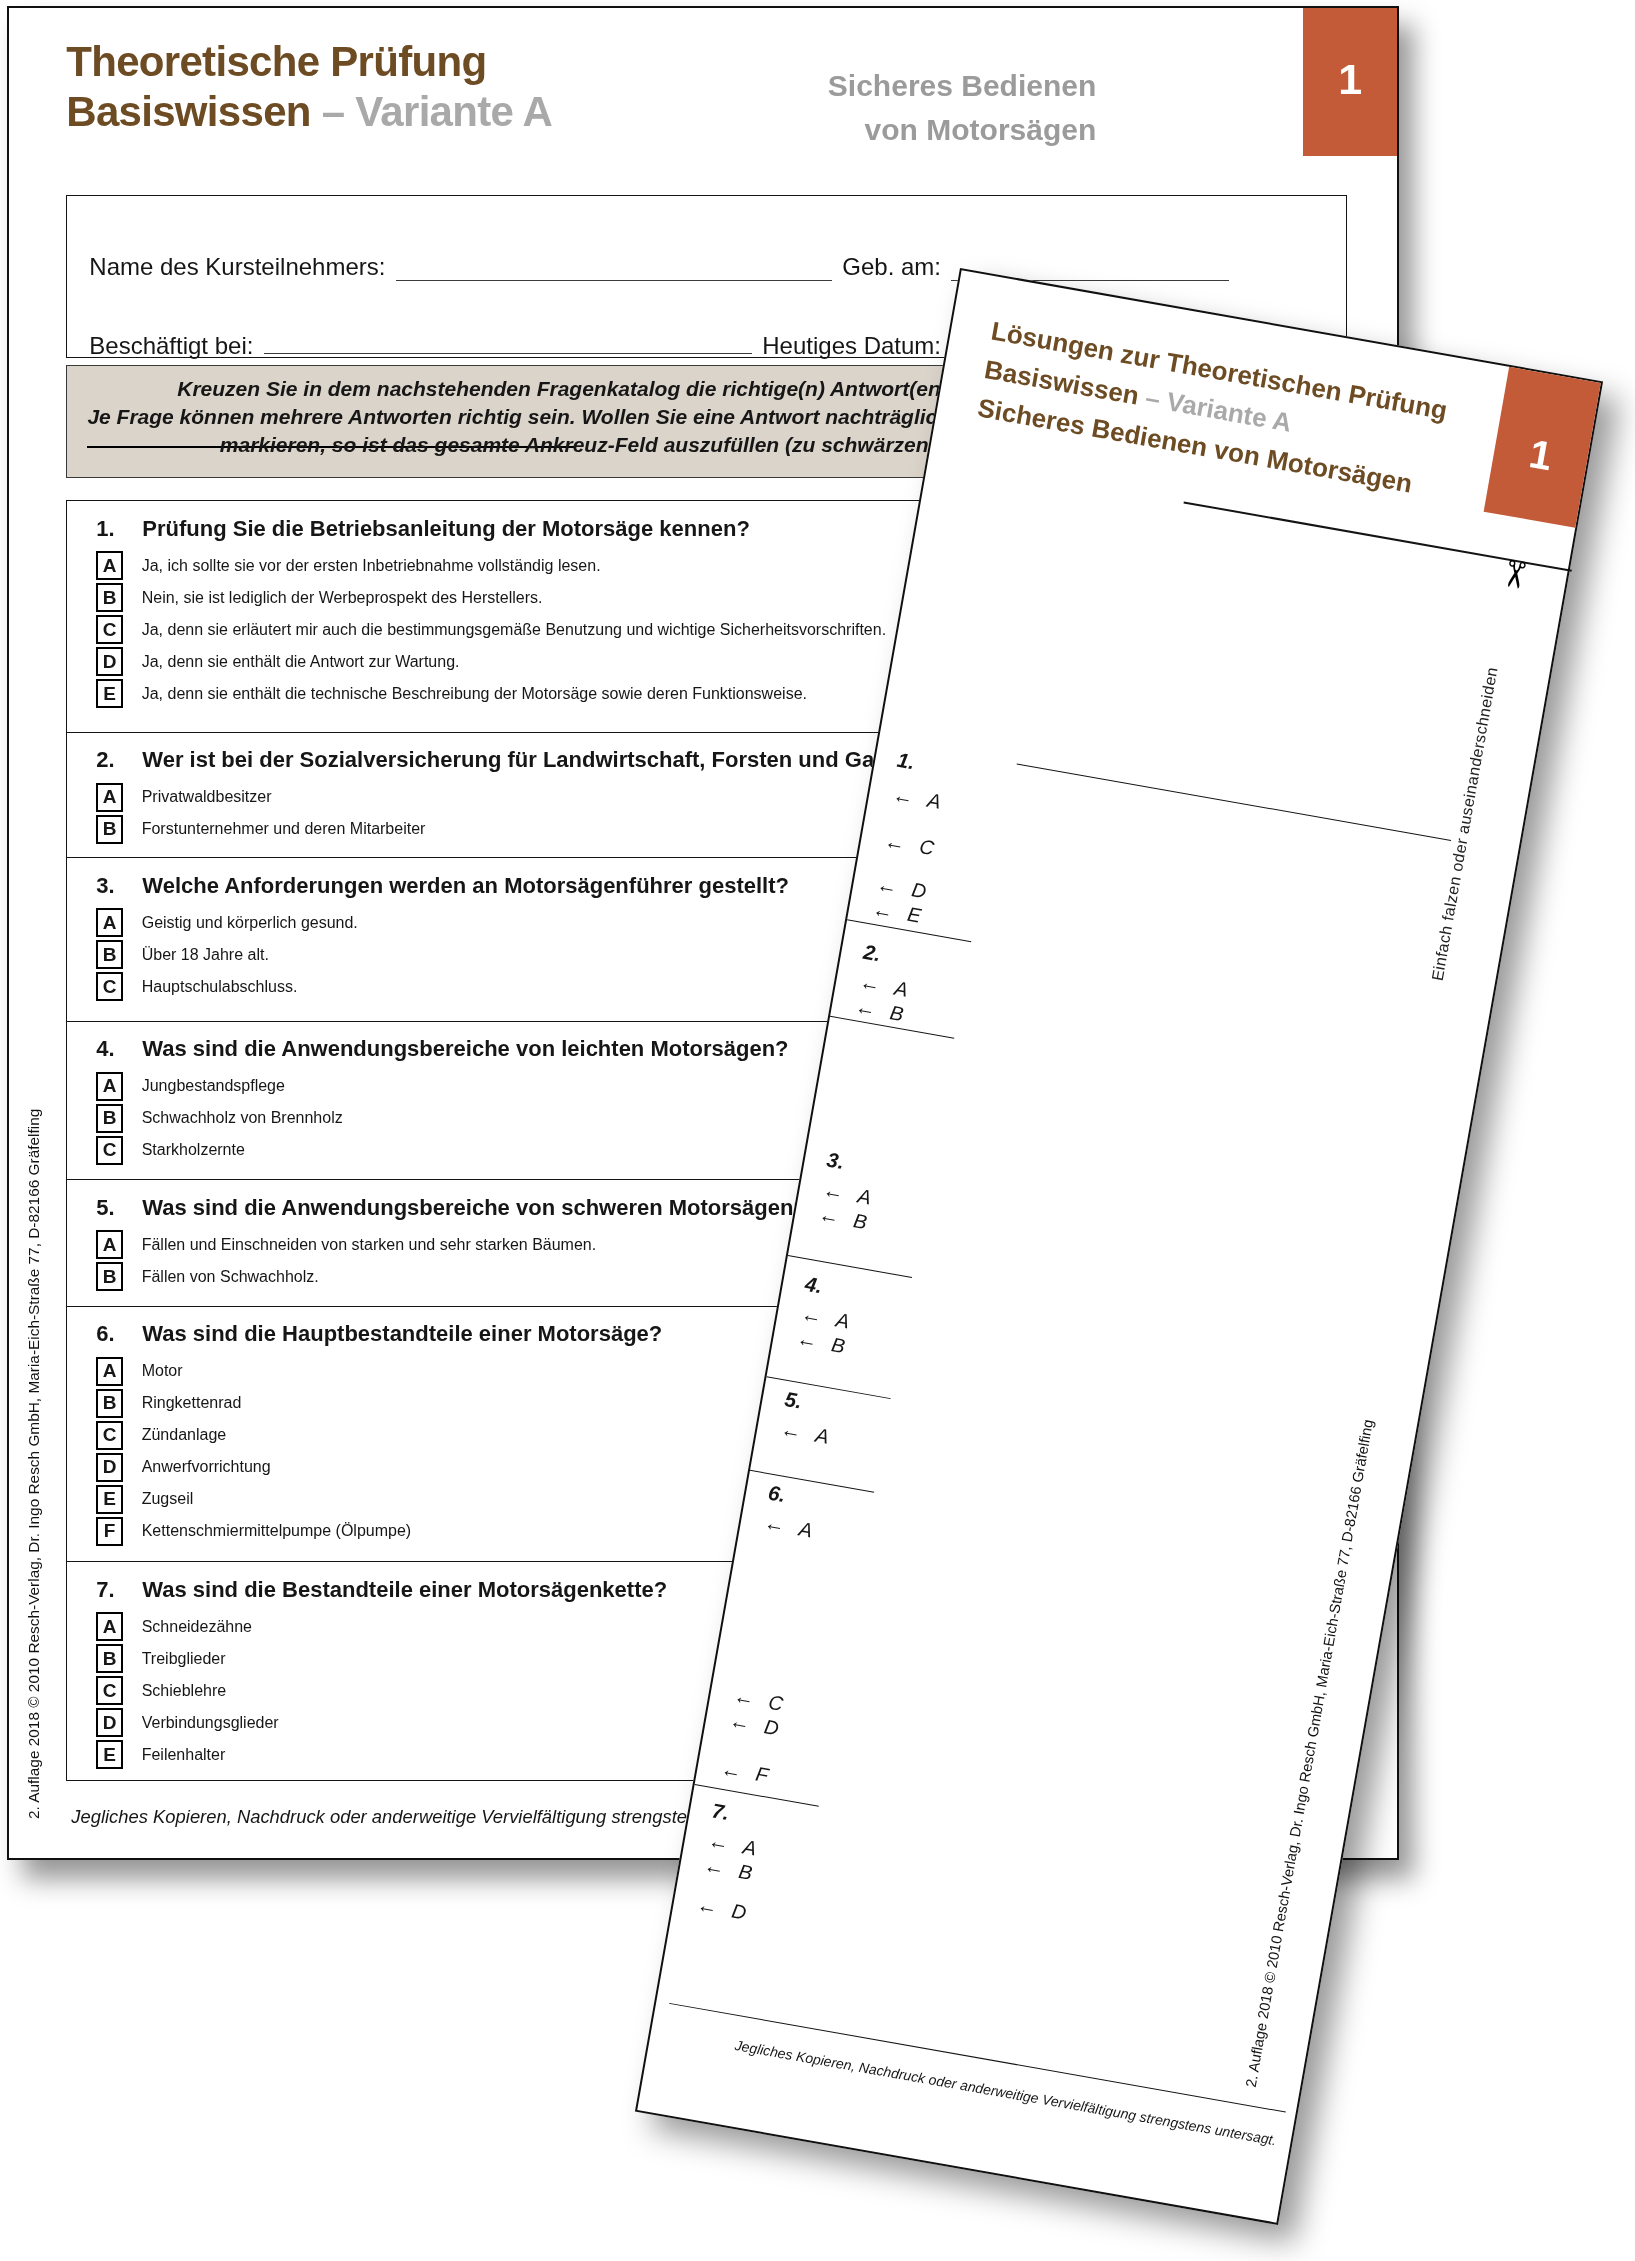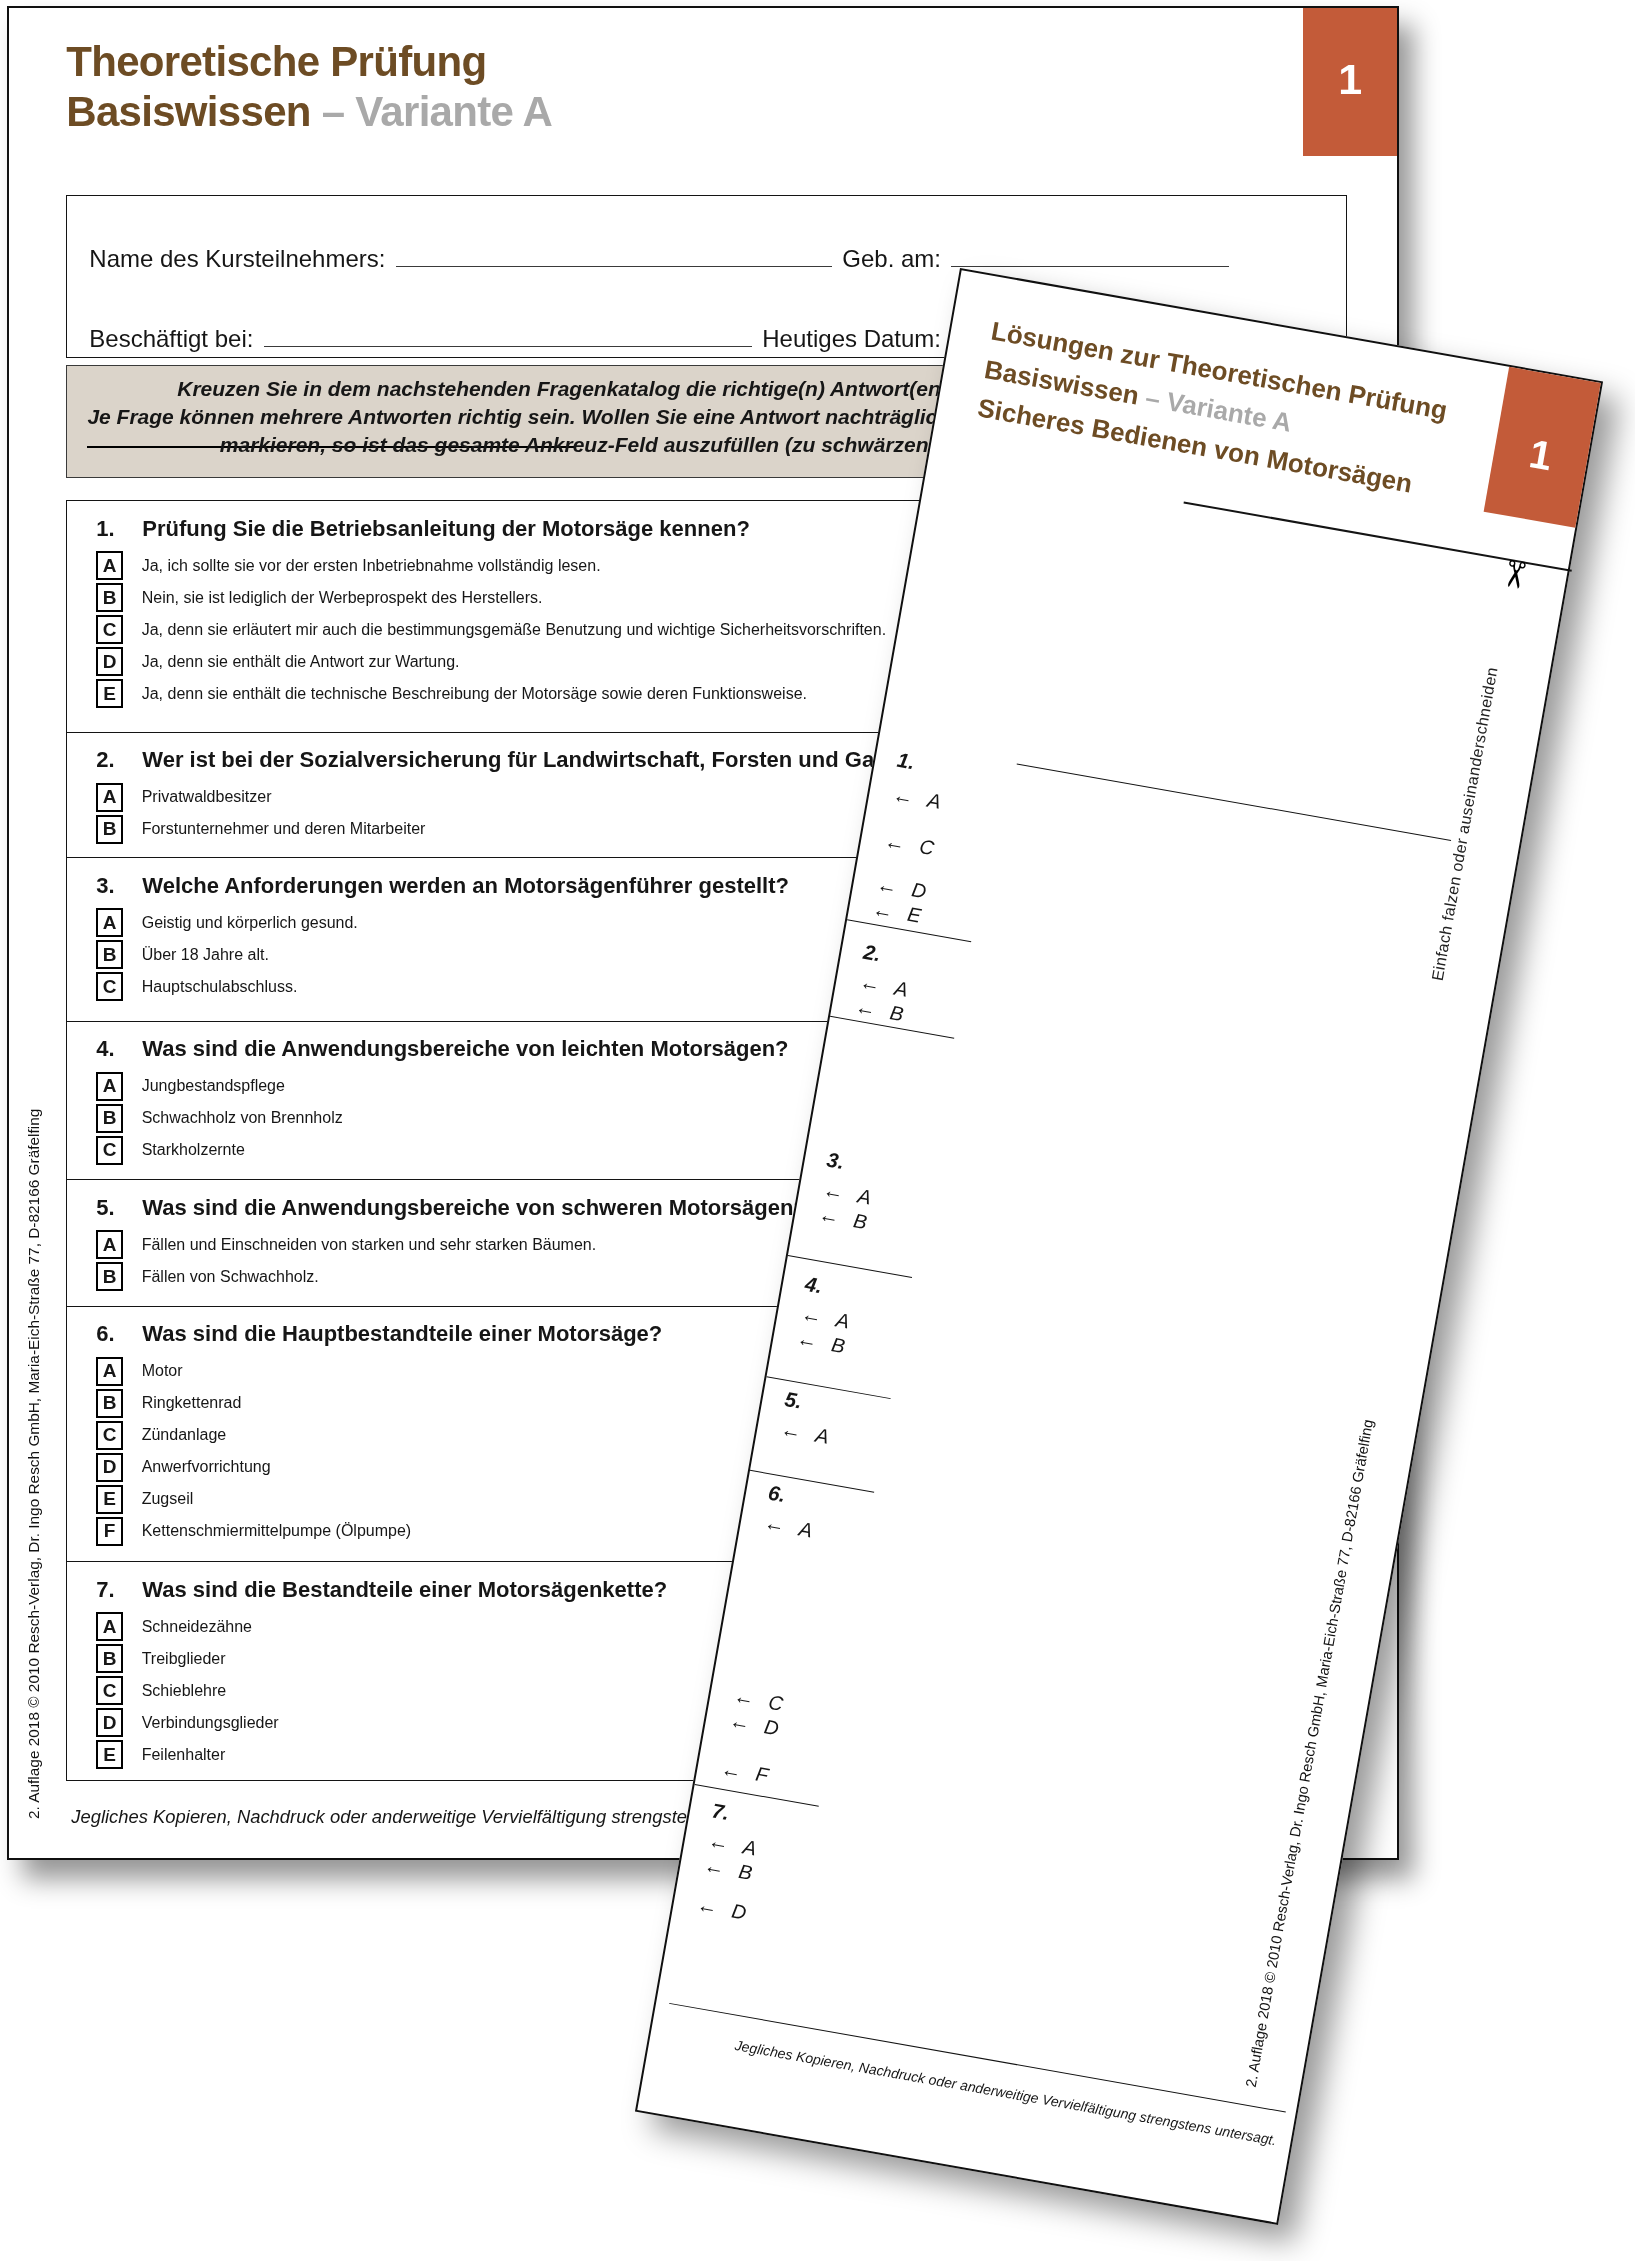--- a/index.html
+++ b/index.html
@@ -15,21 +15,21 @@
          box-shadow:19px 14.7px 31px rgba(0,0,0,0.40);}
 
   
   .qtitle-block{position:absolute;left:57px;top:29px;font-weight:bold;font-size:42px;line-height:50px;color:#6d4c24;letter-spacing:-0.7px;}
   .gray{color:#a9a9a9;}
   .topic{position:absolute;right:301px;top:56px;text-align:right;font-weight:bold;font-size:30px;line-height:44px;color:#9b9b9b;}
   .tab{position:absolute;right:0;top:0;width:94px;height:148px;background:#c35b39;color:#fff;
        font-weight:bold;font-size:43px;text-align:center;padding-top:47px;box-sizing:border-box;}
   .formbox{position:absolute;left:57px;top:187px;width:1281px;height:163px;border:1.5px solid #141414;box-sizing:border-box;padding:0 22px;}
   .frow{display:flex;align-items:baseline;font-size:24px;white-space:nowrap;}
-  .frow1{margin-top:44px;}
+  .frow1{margin-top:57px;align-items:center;}
   .frow2{margin-top:46px;}
   .fl{border-bottom:1.5px solid #3a3a3a;height:1.1em;}
   .fl1{flex:1 1 auto;margin:0 10.3px;}
   .fl2{flex:0 0 278px;margin-left:10.3px;margin-right:95px;}
   .instruction{position:absolute;left:57px;top:357px;width:1281px;height:113px;background:#dbd4ca;
                border:1.5px solid #3a3a3a;box-sizing:border-box;}
   .instr-inner{width:1006px;margin:8.8px 0 0 10.3px;text-align:center;font-weight:bold;font-style:italic;
                font-size:21px;line-height:28px;}
   .iline2{white-space:nowrap;}
   .uline{border-bottom:2.2px solid #000;padding-bottom:18px;}
@@ -68,20 +68,24 @@
          font-size:14.7px;white-space:nowrap;color:#111;}
 </style>
 </head>
 <body>
 
 <section class="page" id="qpage">
   <div class="qtitle-block">
     <div>Theoretische Prüfung</div>
     <div><span>Basiswissen</span><span class="gray"> – Variante A</span></div>
   </div>
+  <div class="topic">
+    <div>Sicheres Bedienen</div>
+    <div>von Motorsägen</div>
+  </div>
   <div class="tab"><span>1</span></div>
 
   <div class="formbox">
     <div class="frow frow1">
       <span>Name des Kursteilnehmers:</span>
       <span class="fl fl1"></span>
       <span>Geb. am:</span>
       <span class="fl fl2"></span>
     </div>
     <div class="frow frow2">

